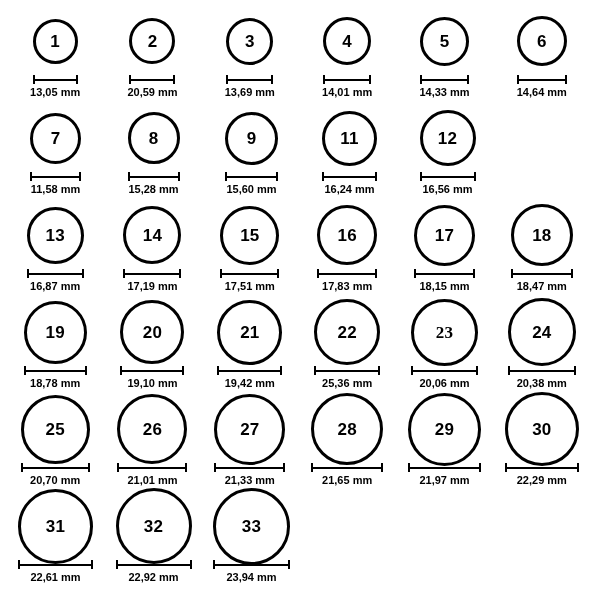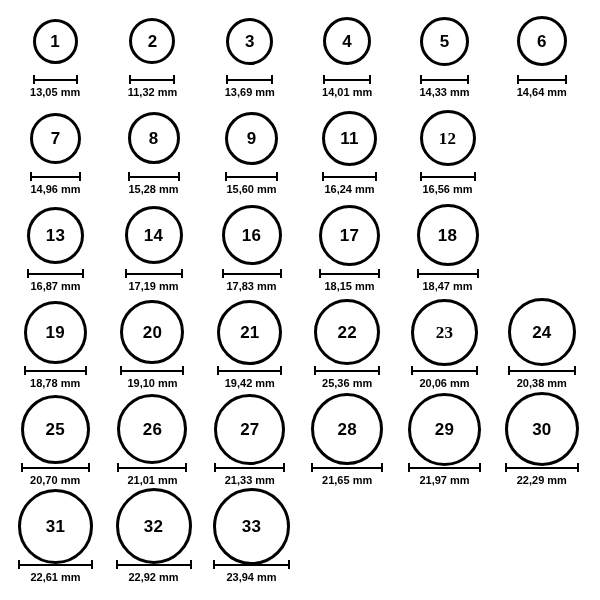--- a/index.html
+++ b/index.html
@@ -111,21 +111,21 @@
         <div class="circle-wrap">
           <div class="circle" style="width: 46px; height: 46px;">
             <span class="size-label">2</span>
           </div>
         </div>
         <div class="caliper" style="width: 46px;">
           <div class="bar"></div>
           <div class="tick left"></div>
           <div class="tick right"></div>
         </div>
-        <div class="mm-label">11,32 mm</div>
+        <div class="mm-label">20,59 mm</div>
       </div>
       <div class="cell">
         <div class="circle-wrap">
           <div class="circle" style="width: 47px; height: 47px;">
             <span class="size-label">3</span>
           </div>
         </div>
         <div class="caliper" style="width: 47px;">
           <div class="bar"></div>
           <div class="tick left"></div>
@@ -178,21 +178,21 @@
         <div class="circle-wrap">
           <div class="circle" style="width: 51px; height: 51px;">
             <span class="size-label">7</span>
           </div>
         </div>
         <div class="caliper" style="width: 51px;">
           <div class="bar"></div>
           <div class="tick left"></div>
           <div class="tick right"></div>
         </div>
-        <div class="mm-label">14,96 mm</div>
+        <div class="mm-label">11,58 mm</div>
       </div>
       <div class="cell">
         <div class="circle-wrap">
           <div class="circle" style="width: 52px; height: 52px;">
             <span class="size-label">8</span>
           </div>
         </div>
         <div class="caliper" style="width: 52px;">
           <div class="bar"></div>
           <div class="tick left"></div>
@@ -221,21 +221,21 @@
         </div>
         <div class="caliper" style="width: 55px;">
           <div class="bar"></div>
           <div class="tick left"></div>
           <div class="tick right"></div>
         </div>
         <div class="mm-label">16,24 mm</div>
       </div>
       <div class="cell">
         <div class="circle-wrap">
-          <div class="circle" style="width: 56px; height: 56px; font-family: Liberation Serif, serif;">
+          <div class="circle" style="width: 56px; height: 56px;">
             <span class="size-label">12</span>
           </div>
         </div>
         <div class="caliper" style="width: 56px;">
           <div class="bar"></div>
           <div class="tick left"></div>
           <div class="tick right"></div>
         </div>
         <div class="mm-label">16,56 mm</div>
       </div>
@@ -259,20 +259,33 @@
           <div class="circle" style="width: 58px; height: 58px;">
             <span class="size-label">14</span>
           </div>
         </div>
         <div class="caliper" style="width: 58px;">
           <div class="bar"></div>
           <div class="tick left"></div>
           <div class="tick right"></div>
         </div>
         <div class="mm-label">17,19 mm</div>
+      </div>
+      <div class="cell">
+        <div class="circle-wrap">
+          <div class="circle" style="width: 59px; height: 59px;">
+            <span class="size-label">15</span>
+          </div>
+        </div>
+        <div class="caliper" style="width: 59px;">
+          <div class="bar"></div>
+          <div class="tick left"></div>
+          <div class="tick right"></div>
+        </div>
+        <div class="mm-label">17,51 mm</div>
       </div>
       <div class="cell">
         <div class="circle-wrap">
           <div class="circle" style="width: 60px; height: 60px;">
             <span class="size-label">16</span>
           </div>
         </div>
         <div class="caliper" style="width: 60px;">
           <div class="bar"></div>
           <div class="tick left"></div>

